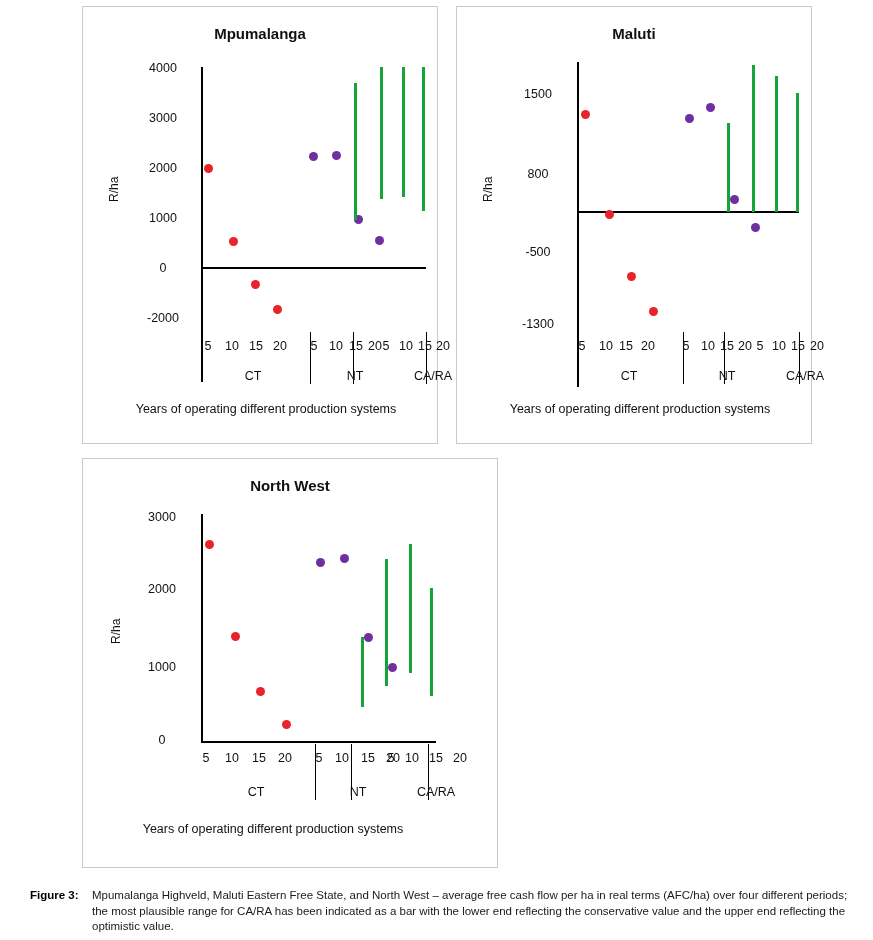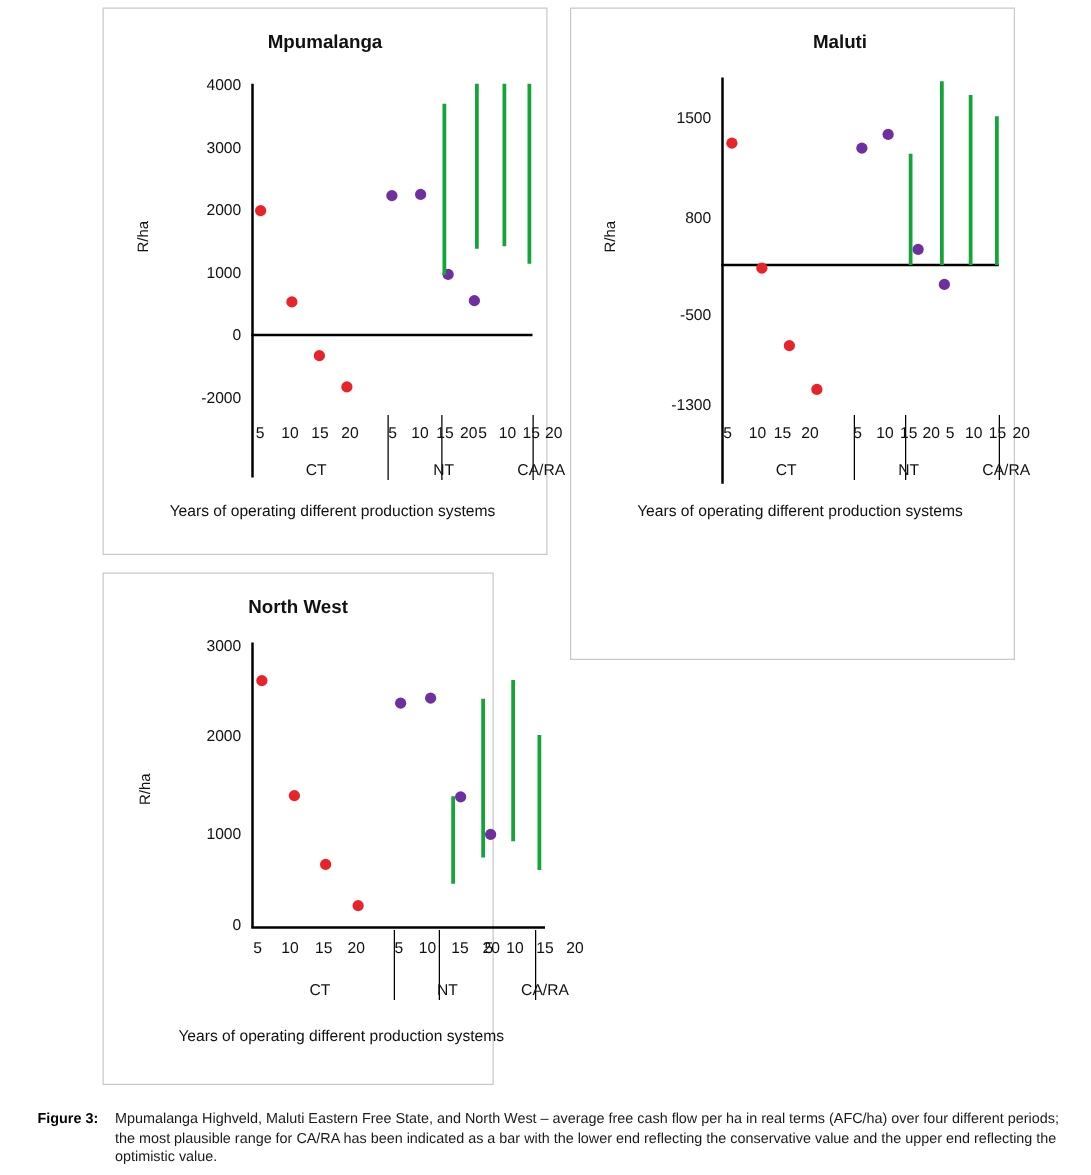--- a/index.html
+++ b/index.html
@@ -15,22 +15,22 @@
     color: #1a1a1a;
     overflow: hidden;
   }
   .panel {
     position: absolute;
     background: #ffffff;
     border: 1px solid #c9c9c9;
     box-sizing: border-box;
   }
   #panel-mpumalanga { left: 82px;  top: 6px;   width: 356px; height: 438px; }
-  #panel-maluti     { left: 456px; top: 6px;   width: 356px; height: 522px; padding-left: 38px; }
-  #panel-northwest  { left: 82px;  top: 458px; width: 313px; height: 410px; }
+  #panel-maluti     { left: 456px; top: 6px;   width: 356px; height: 438px; }
+  #panel-northwest  { left: 82px;  top: 458px; width: 416px; height: 410px; }
 
   .chart-title {
     position: absolute;
     width: 100%;
     text-align: center;
     font-weight: bold;
     font-size: 15px;
     color: #111;
   }
   .ylabel {
@@ -45,21 +45,21 @@
     position: absolute;
     text-align: center;
     font-size: 12.5px;
     color: #111;
     line-height: 17px;
   }
   .ytick {
     position: absolute;
     font-size: 12.5px;
     color: #111;
-    text-align: right;
+    text-align: center;
     white-space: nowrap;
   }
   .xtick {
     position: absolute;
     font-size: 12.5px;
     color: #111;
     text-align: center;
     white-space: nowrap;
   }
   .grouplabel {

